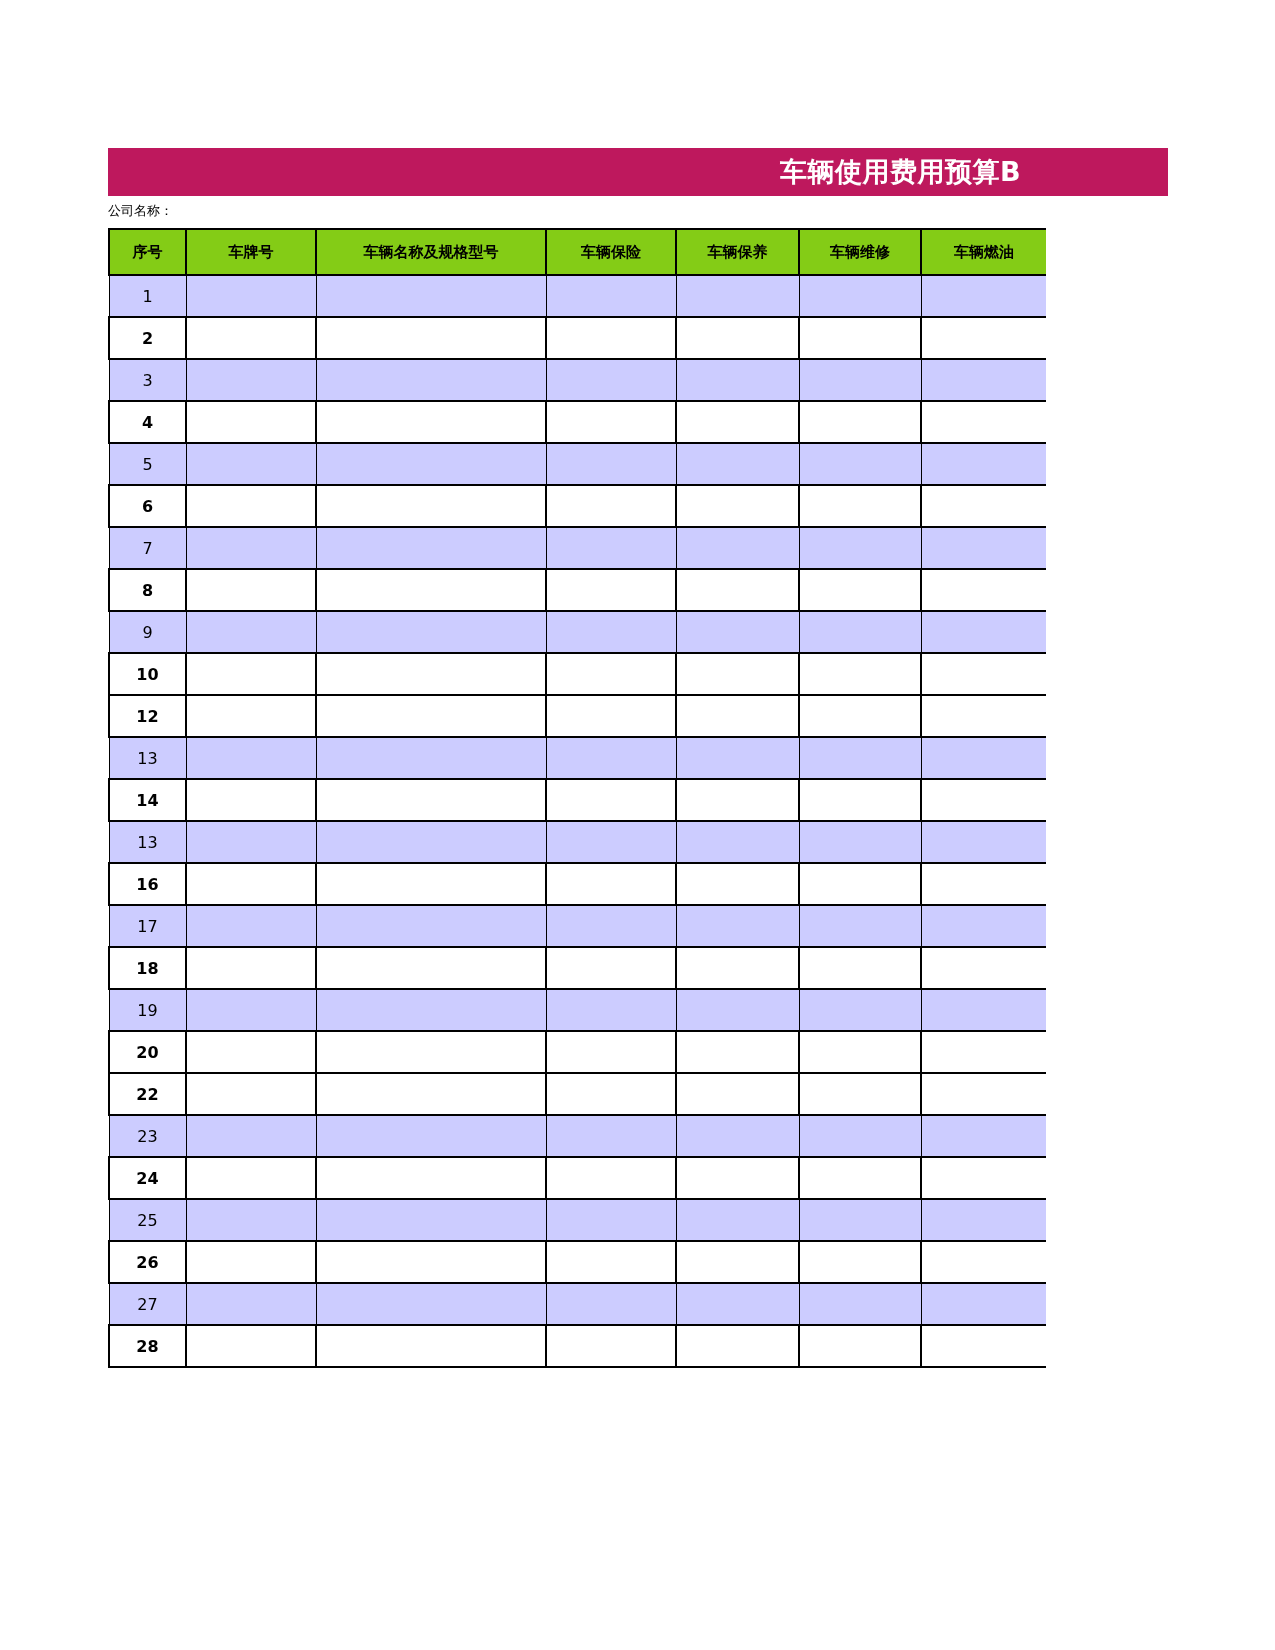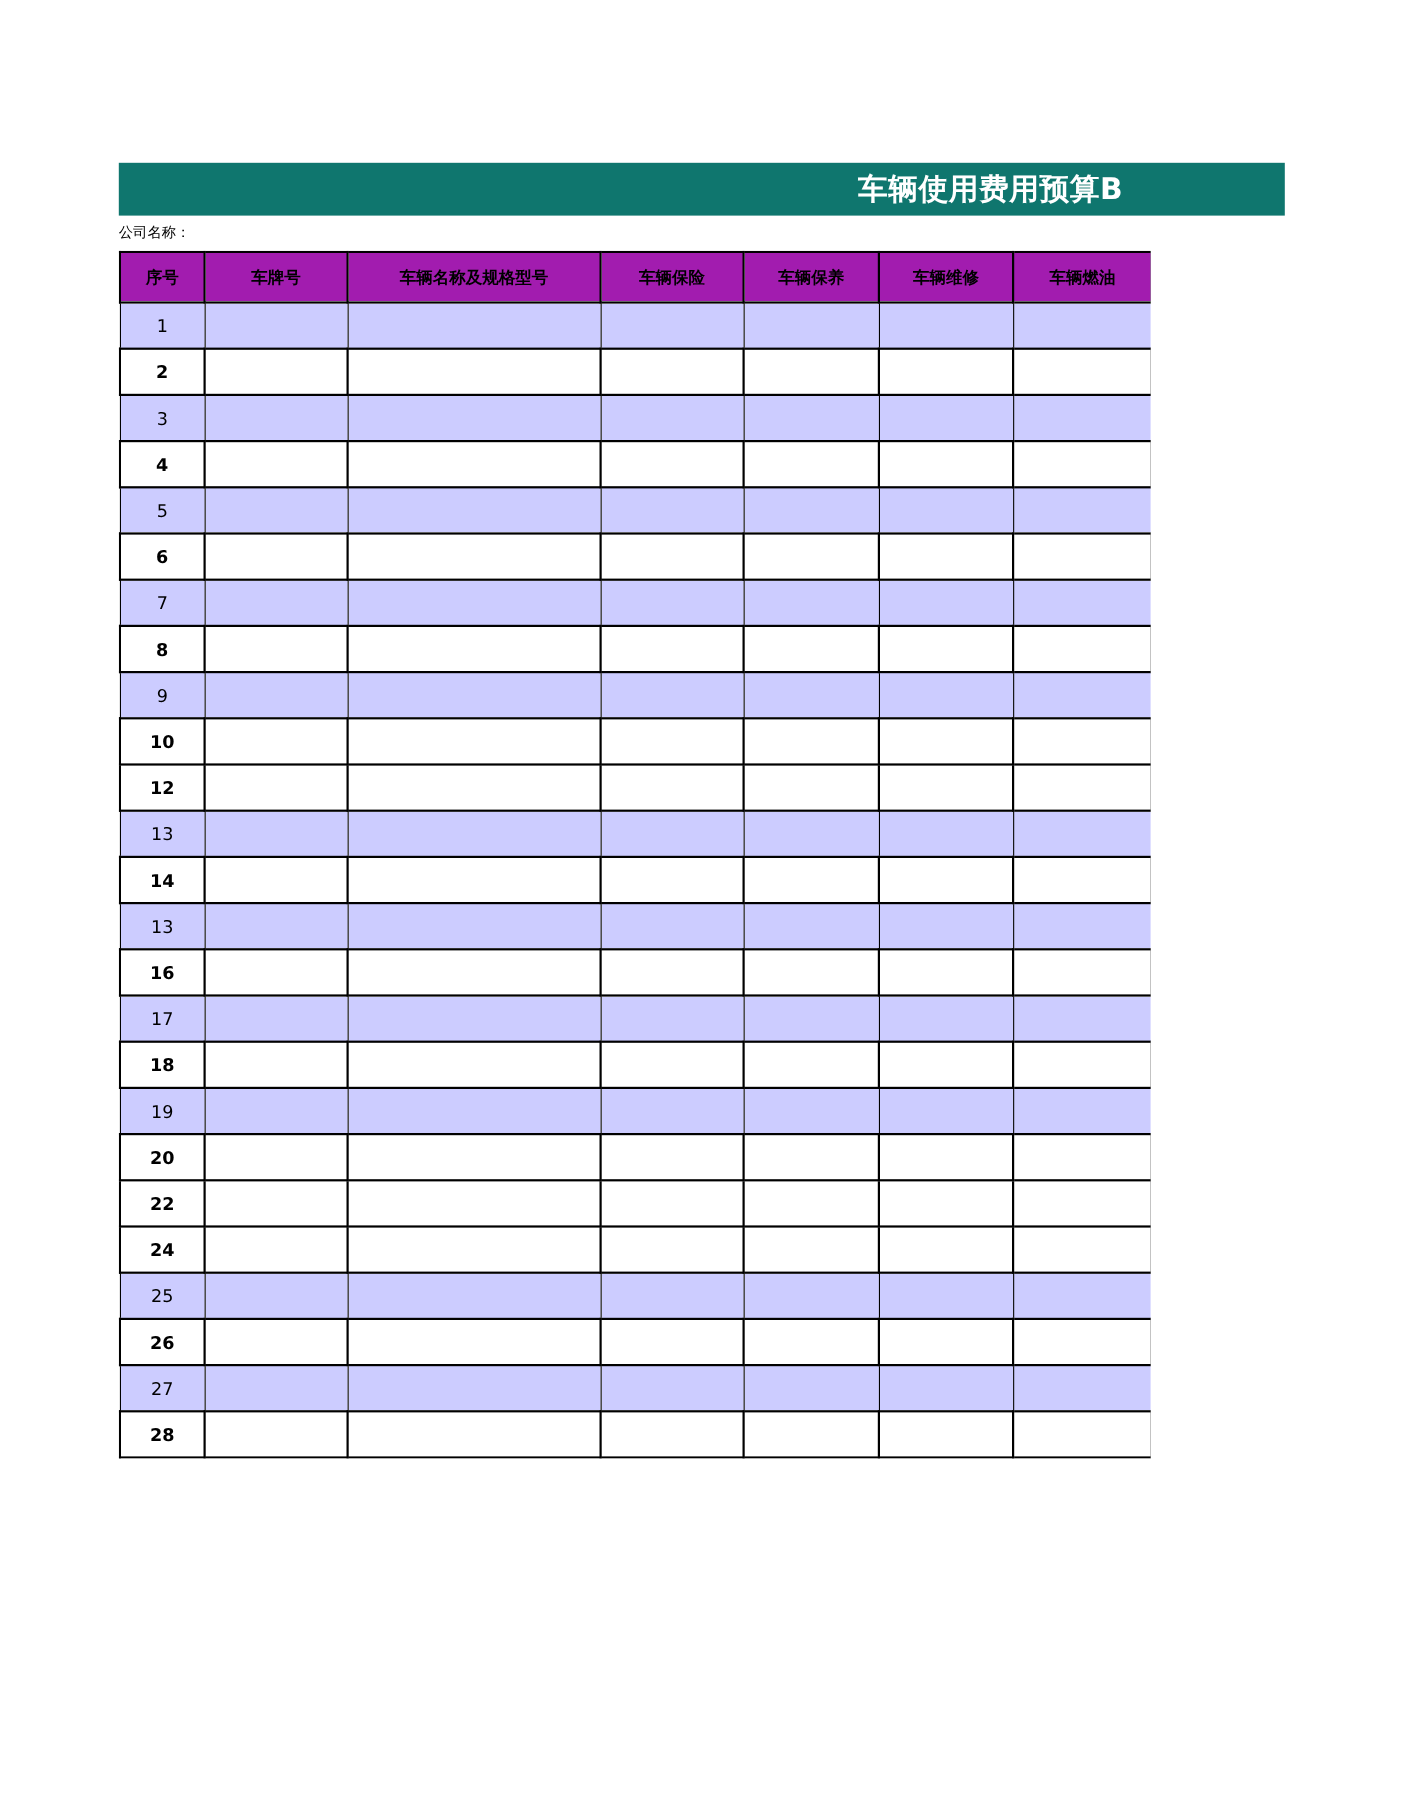--- a/index.html
+++ b/index.html
@@ -16,21 +16,21 @@
     overflow: hidden;
   }
 
   
   #title-banner {
     position: absolute;
     left: 108px;
     top: 148px;
     width: 1060px;
     height: 48px;
-    background: #0f766e;
+    background: #be185d;
     overflow: hidden;
     box-sizing: border-box;
   }
   #title-banner .title-text {
     position: absolute;
     left: 672px;
     top: 50%;
     transform: translateY(-50%);
     white-space: nowrap;
     color: #ffffff;
@@ -77,21 +77,21 @@
   table.budget col.c-plate  { width: 130px; }
   table.budget col.c-name   { width: 230px; }
   table.budget col.c-ins    { width: 130px; }
   table.budget col.c-main   { width: 123px; }
   table.budget col.c-rep    { width: 122px; }
   table.budget col.c-fuel   { width: 126px; }
 
   table.budget th {
     height: 44px;
     border: 2px solid #000000;
-    background: #a21caf;
+    background: #84cc16;
     color: #000000;
     font-size: 15px;
     font-weight: bold;
     text-align: center;
     vertical-align: middle;
     padding: 0 2px;
     white-space: nowrap;
     overflow: hidden;
   }
 
@@ -328,20 +328,29 @@
         </tr>
         <tr class="row-plain">
           <td>22</td>
           <td></td>
           <td></td>
           <td></td>
           <td></td>
           <td></td>
           <td></td>
         </tr>
+        <tr class="row-shaded">
+          <td>23</td>
+          <td></td>
+          <td></td>
+          <td></td>
+          <td></td>
+          <td></td>
+          <td></td>
+        </tr>
         <tr class="row-plain">
           <td>24</td>
           <td></td>
           <td></td>
           <td></td>
           <td></td>
           <td></td>
           <td></td>
         </tr>
         <tr class="row-shaded">

